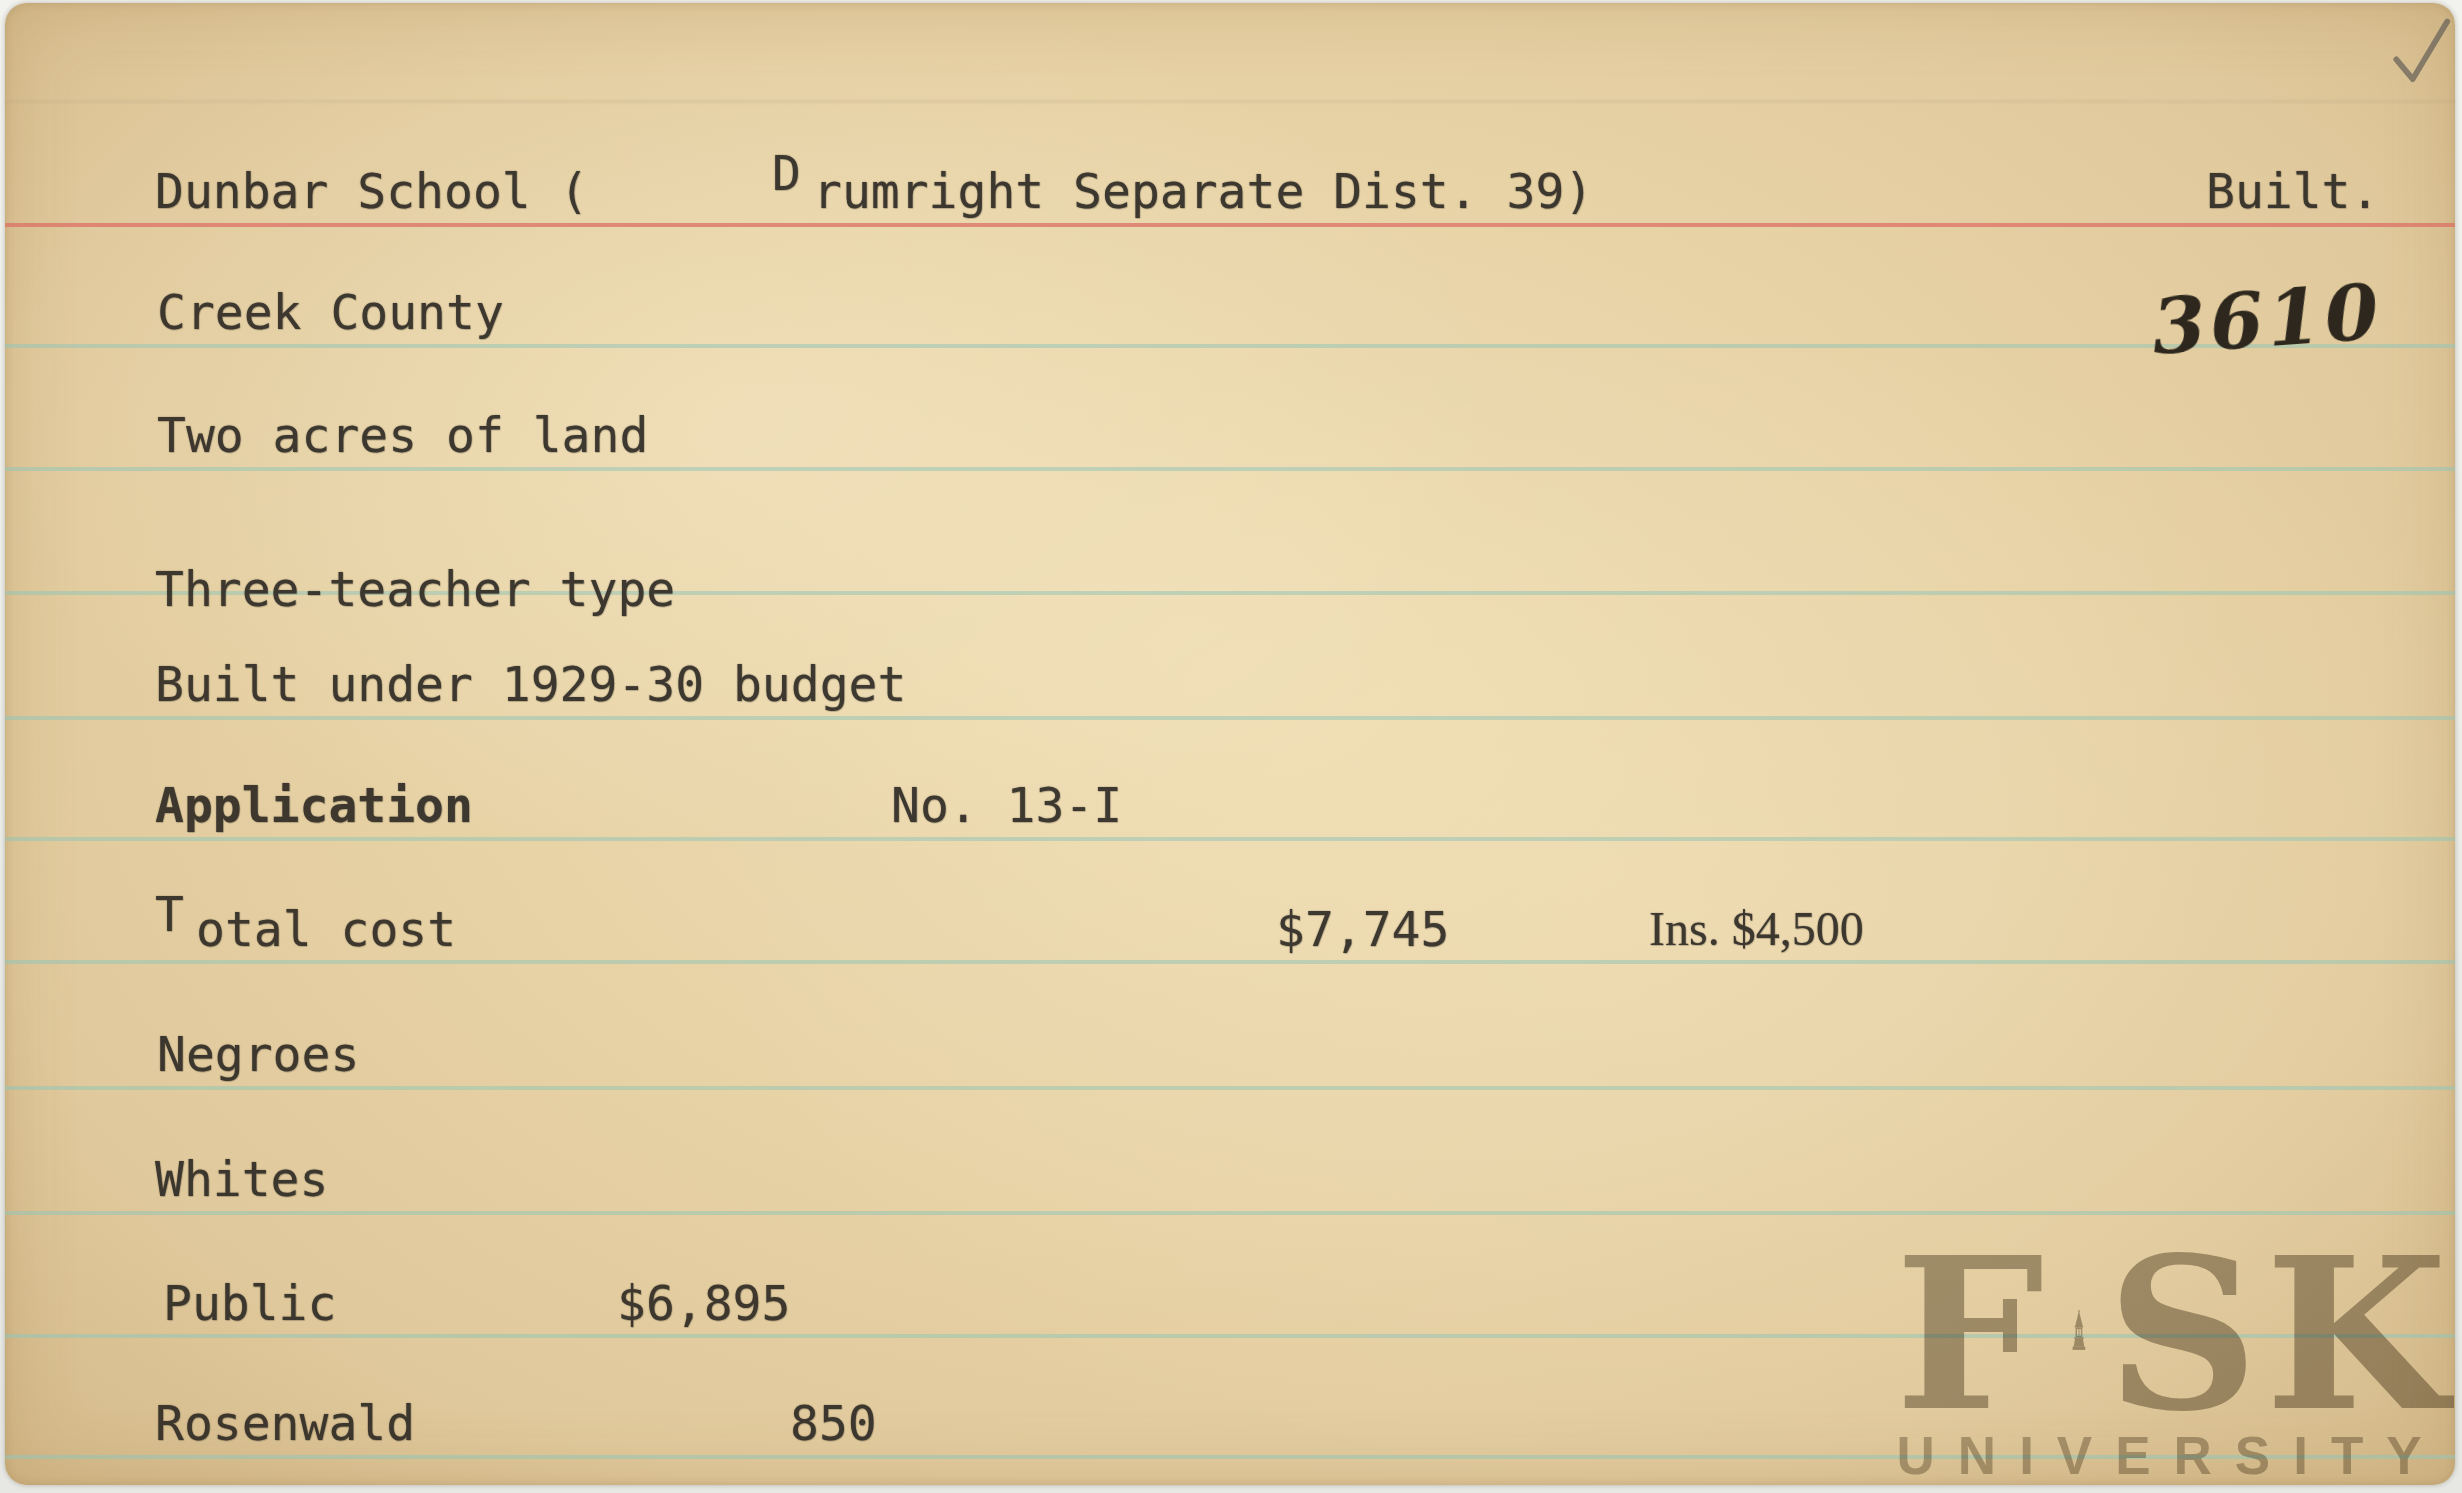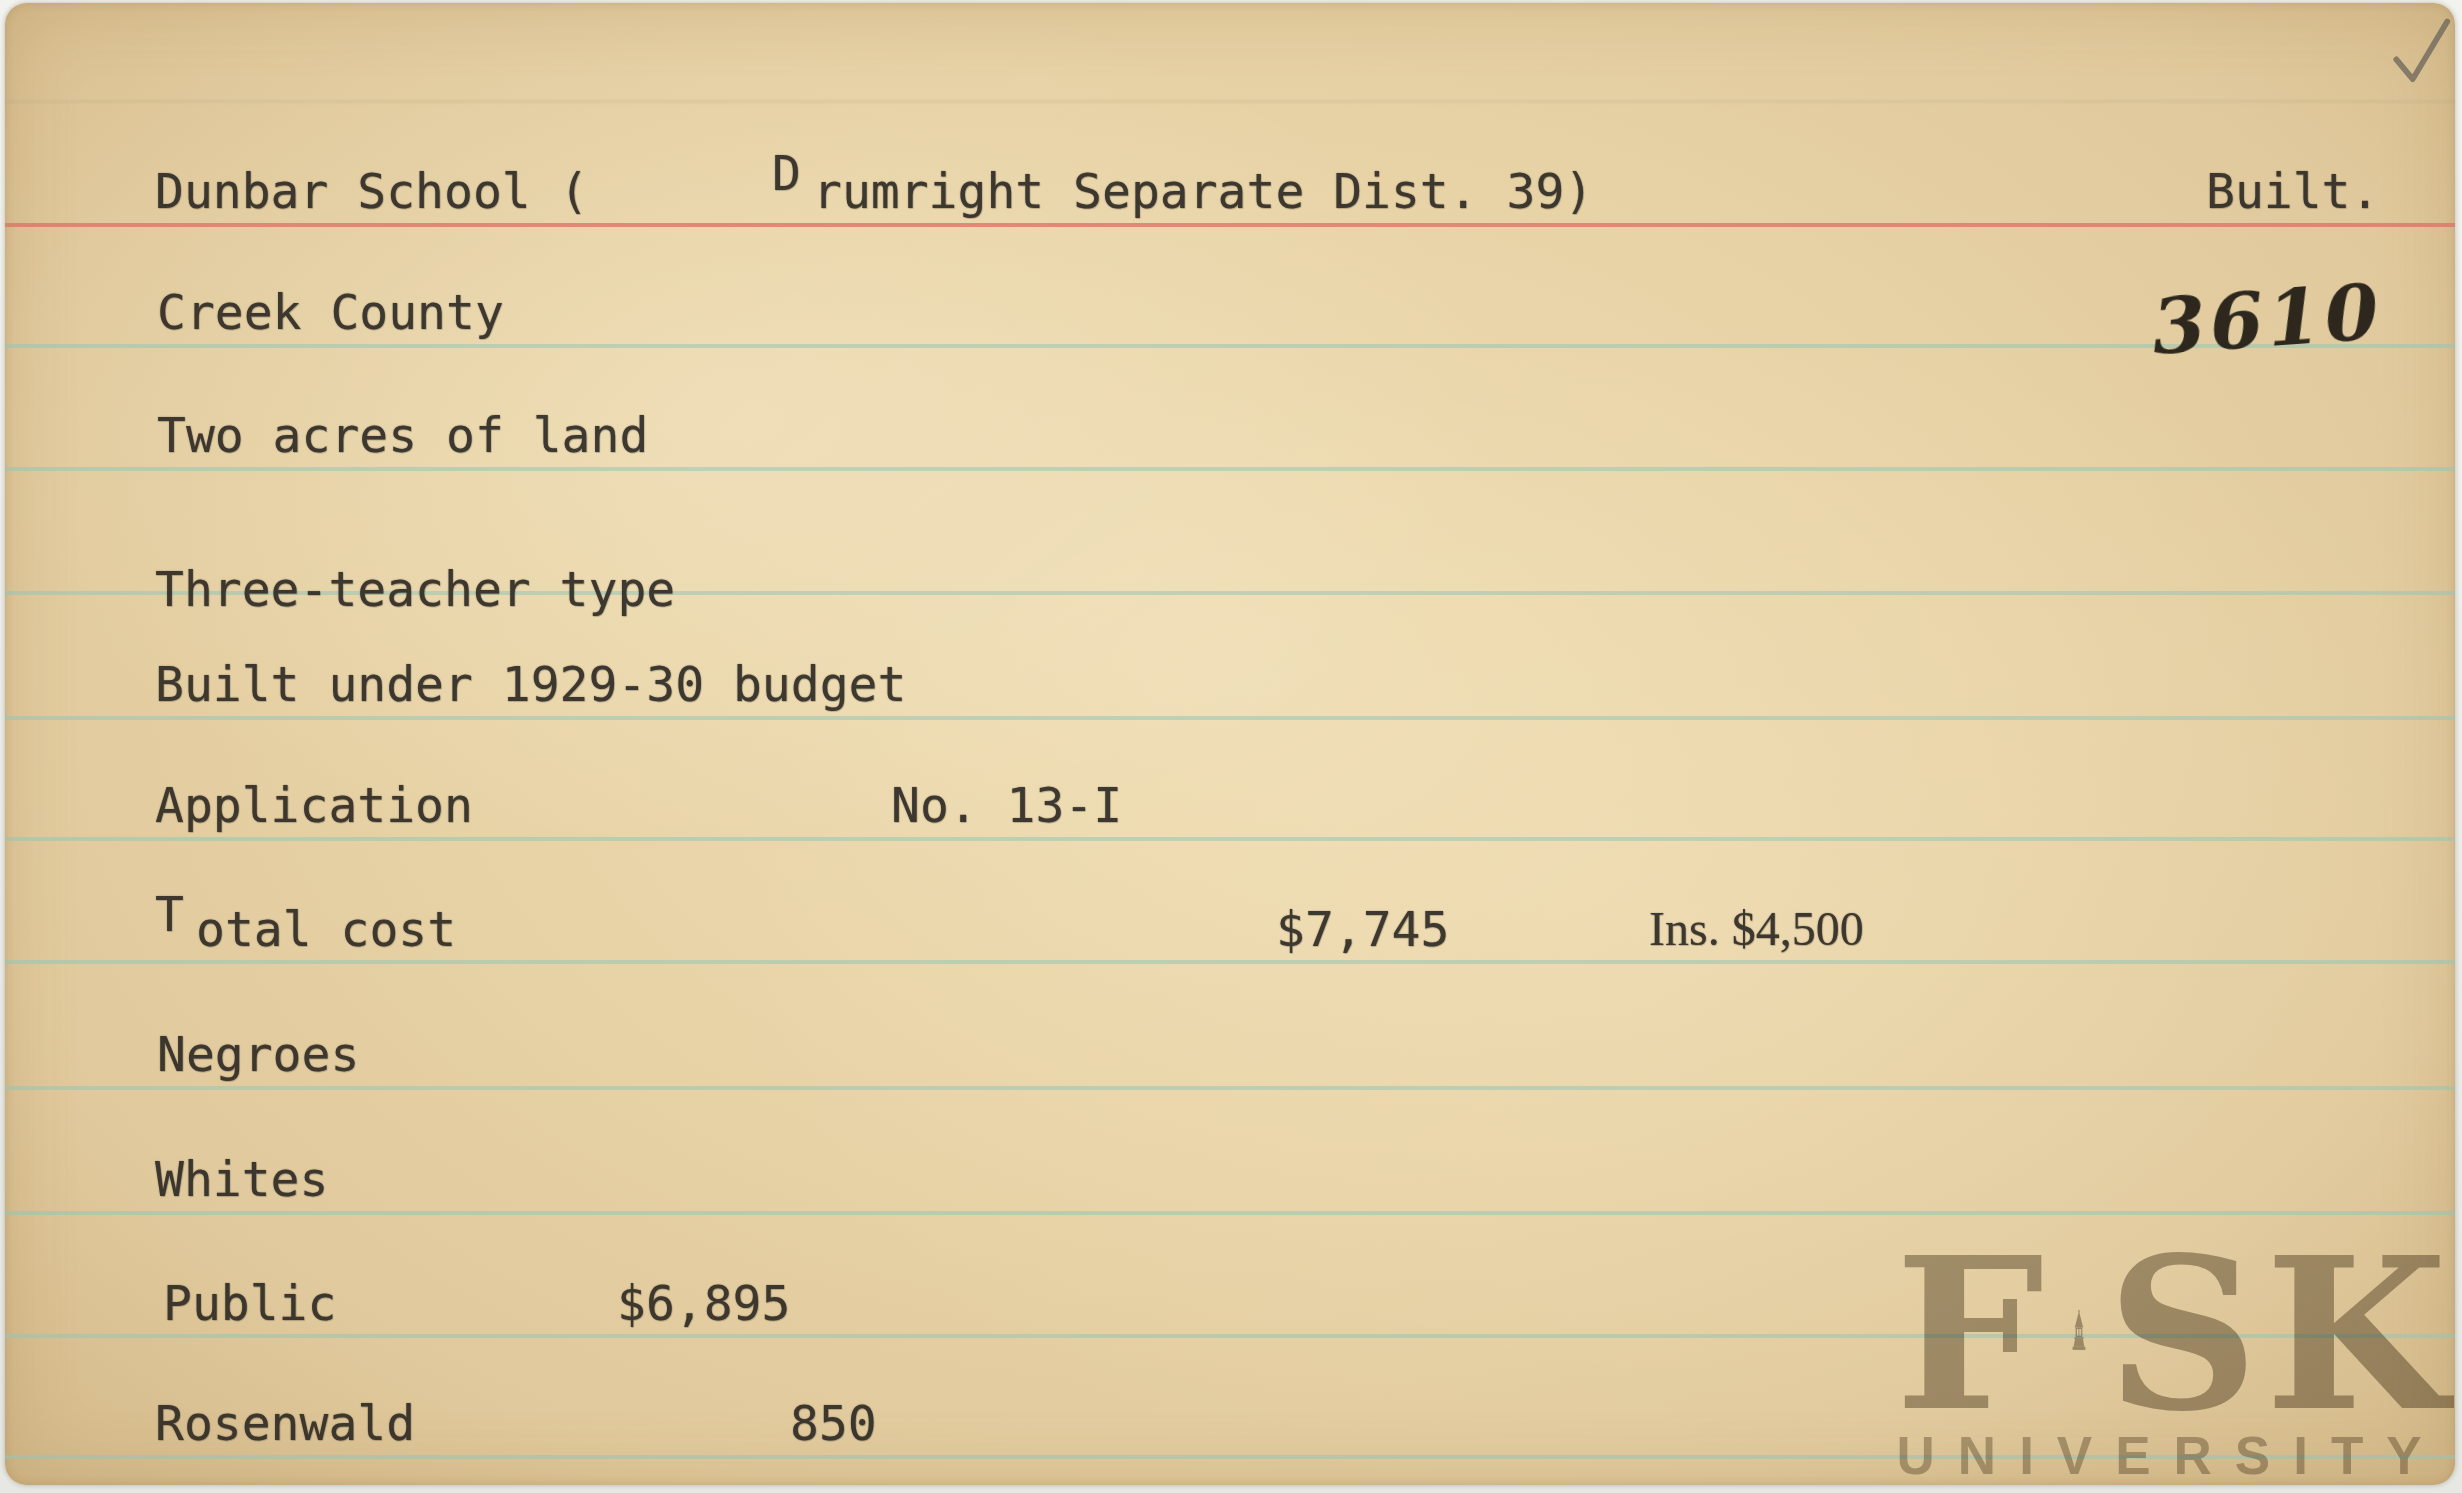--- a/index.html
+++ b/index.html
@@ -174,21 +174,21 @@
       <div class="rule rule-blue" style="top: 1331px;"></div>
       <div class="rule rule-blue" style="top: 1452px;"></div>
       <span class="typed" style="left: 150px; top: 164px;">Dunbar School (</span>
       <span class="typed" style="left: 767px; top: 146px;">D</span>
       <span class="typed" style="left: 808px; top: 164px;">rumright Separate Dist. 39)</span>
       <span class="typed" style="left: 2201px; top: 164px;">Built.</span>
       <span class="typed" style="left: 152px; top: 285px;">Creek County</span>
       <span class="typed" style="left: 152px; top: 408px;">Two acres of land</span>
       <span class="typed" style="left: 150px; top: 532px; margin-top: 30px;">Three-teacher type</span>
       <span class="typed" style="left: 150px; top: 657px;">Built under 1929-30 budget</span>
-      <span class="typed" style="left: 150px; top: 778px;">Application</span>
+      <span class="typed" style="left: 150px; top: 778px; font-weight: bold;">Application</span>
       <span class="typed" style="left: 886px; top: 778px;">No. 13-I</span>
       <span class="typed" style="left: 150px; top: 887px;">T</span>
       <span class="typed" style="left: 191px; top: 902px;">otal cost</span>
       <span class="typed" style="left: 1271px; top: 902px;">$7,745</span>
       <span class="typed" style="left: 1644px; top: 902px; font-family: Liberation Serif, serif;">Ins. $4,500</span>
       <span class="typed" style="left: 152px; top: 1027px;">Negroes</span>
       <span class="typed" style="left: 150px; top: 1152px;">Whites</span>
       <span class="typed" style="left: 150px; top: 1276px; margin-left: 8px;">Public</span>
       <span class="typed" style="left: 612px; top: 1276px;">$6,895</span>
       <span class="typed" style="left: 150px; top: 1396px;">Rosenwald</span>

